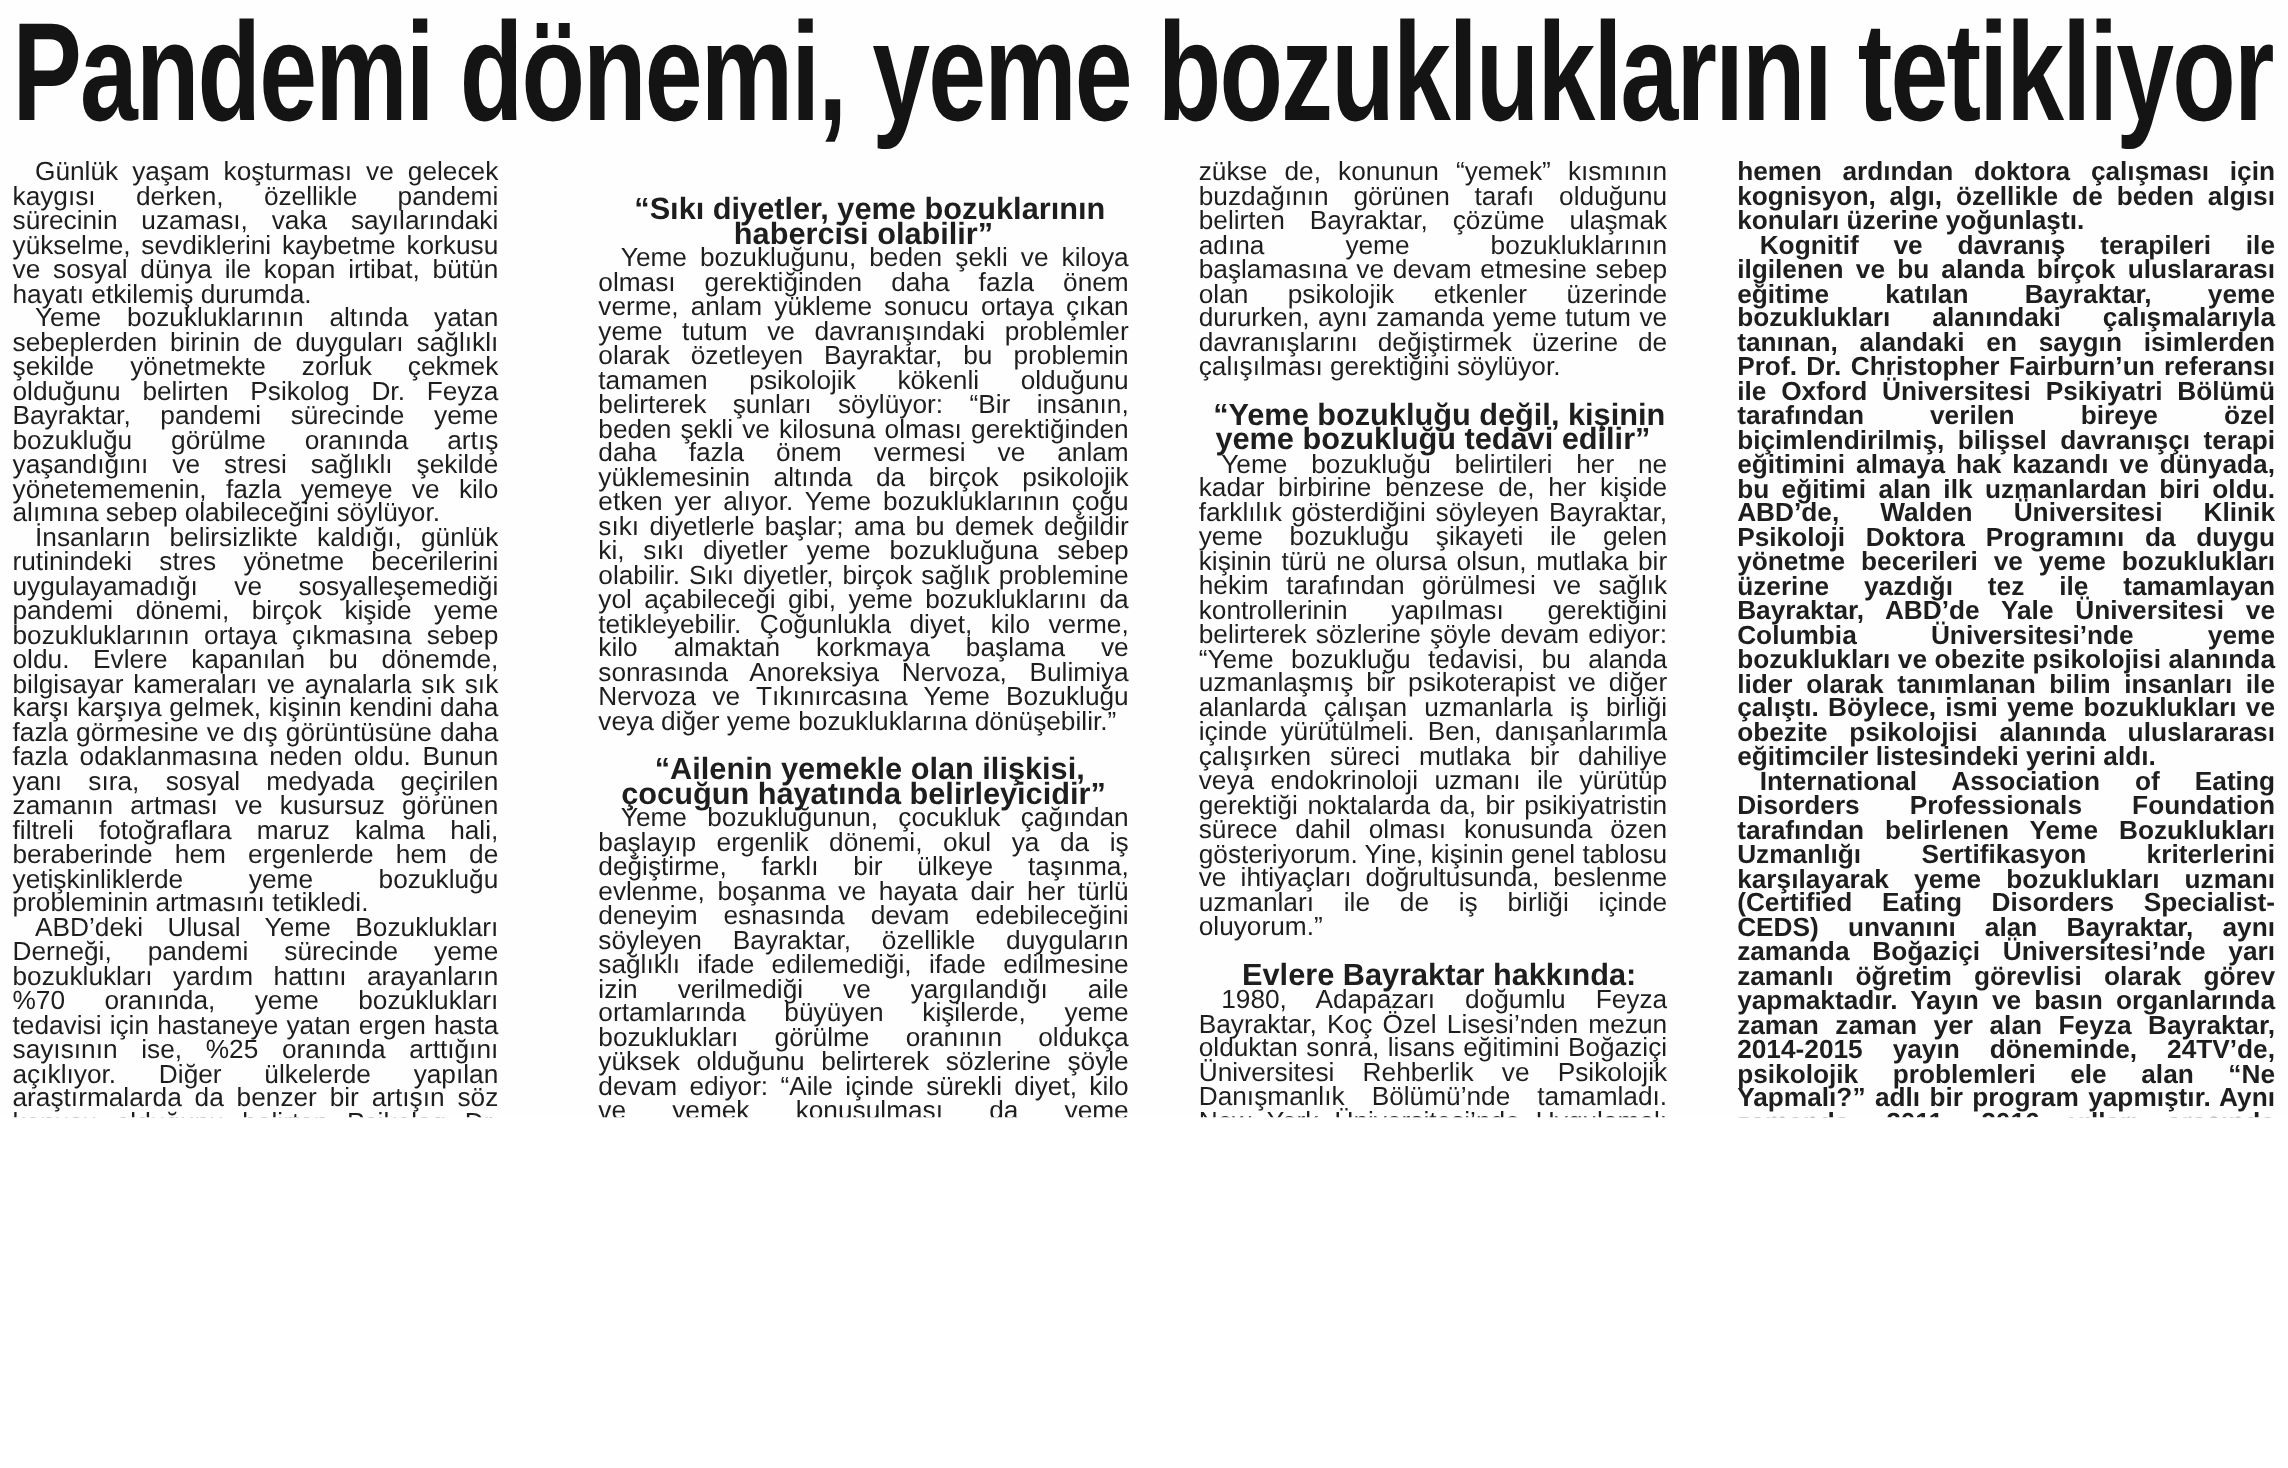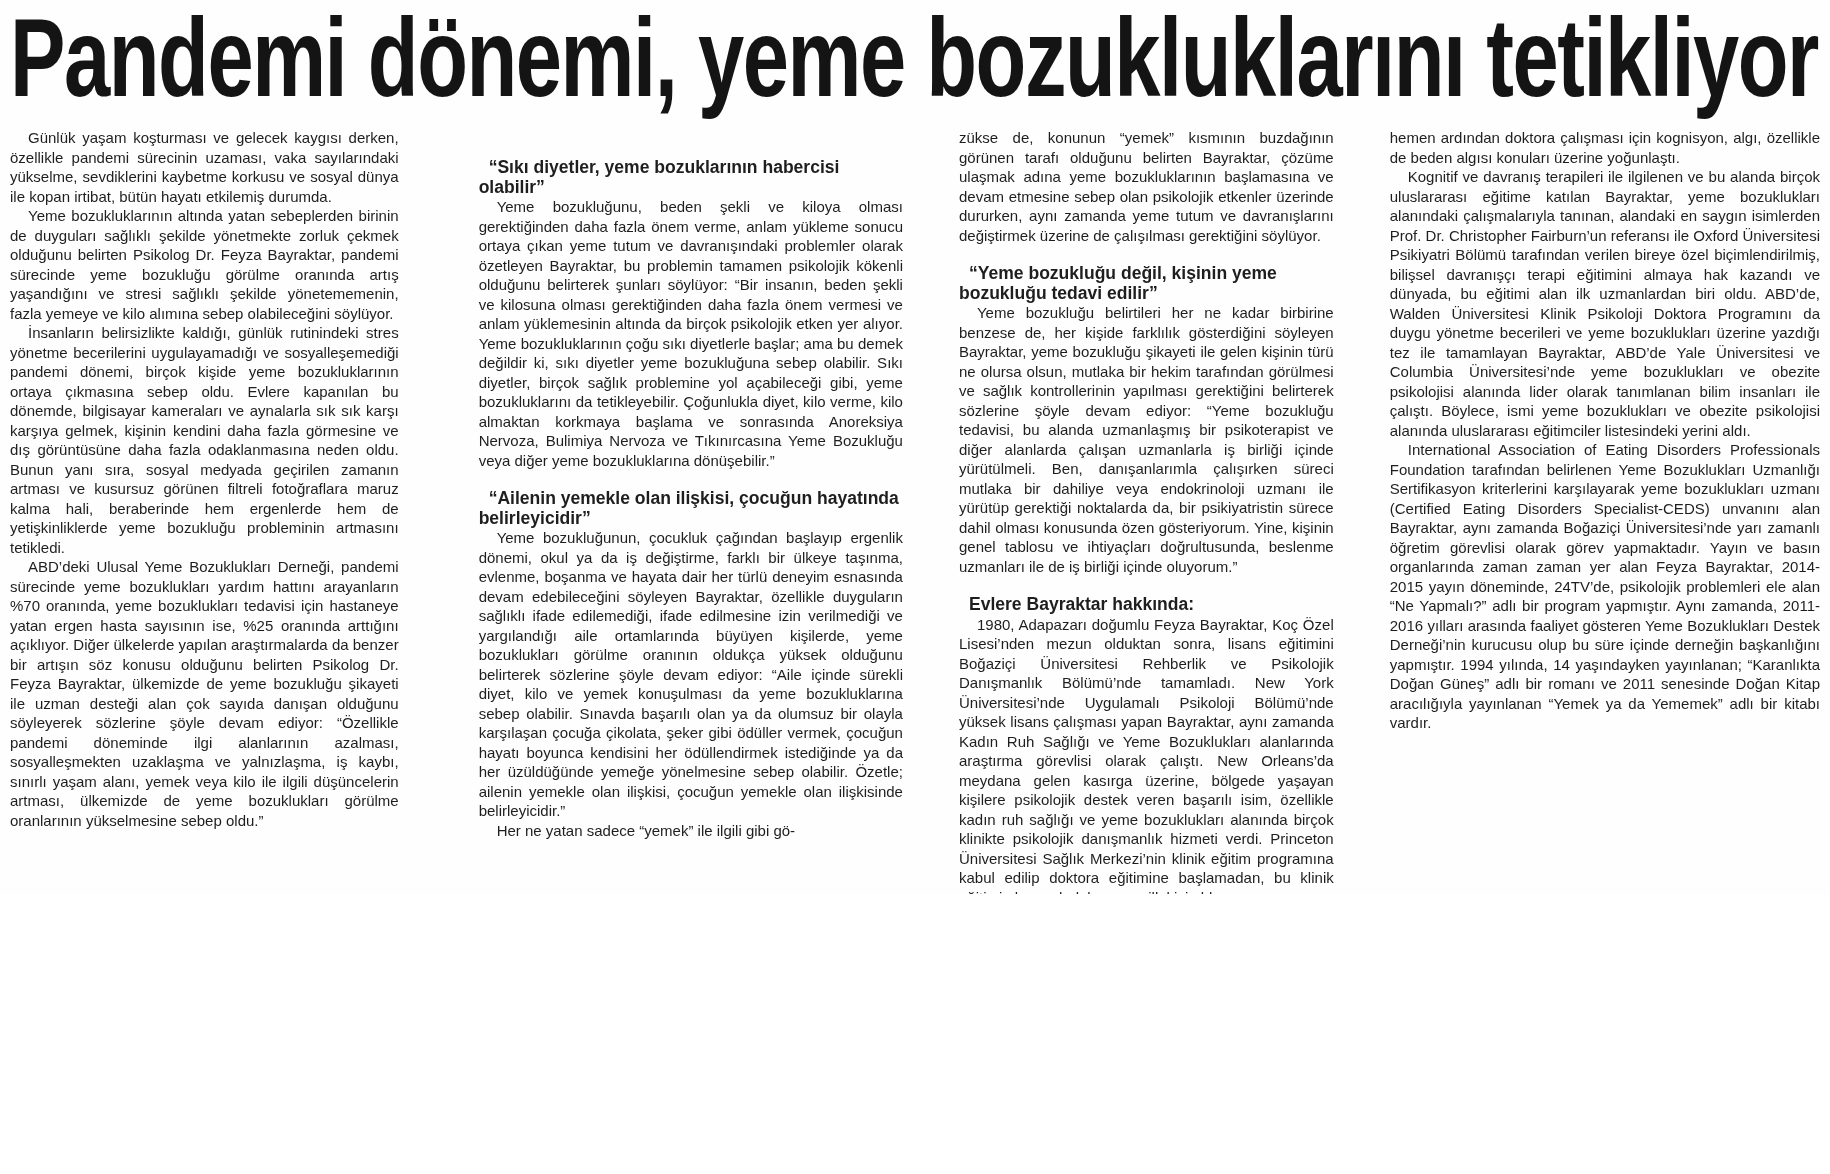--- a/index.html
+++ b/index.html
@@ -26,39 +26,39 @@
     font-weight: bold;
     fill: #141414;
     letter-spacing: -2px;
   }
   .content {
     display: flex;
     padding: 6px 10px 0 10px;
     align-items: flex-start;
   }
   .col {
-    font-size: 15px;
+    font-size: 21px;
     line-height: 19.5px;
     text-align: justify;
     text-justify: inter-word;
     color: #1e1e1e;
   }
   .col1 { width: 392px; margin-right: 80px; }
   .col2 { width: 428px; margin-right: 56px; }
   .col3 { width: 378px; margin-right: 56px; }
-  .col4 { width: 434px; }
+  .col4 { width: 434px; font-weight: bold; }
   .para {
     margin: 0;
     text-indent: 18px;
   }
   .para.flush { text-indent: 0; }
   .subhead {
     margin: 19px 0 0 0;
     font-weight: bold;
-    text-align: left;
+    text-align: center;
     text-indent: 10px;
   }
   .subhead.first { margin-top: 30px; }
 </style>
 </head>
 <body>
 
 <div class="page">
 
   <div class="headline-wrap">

